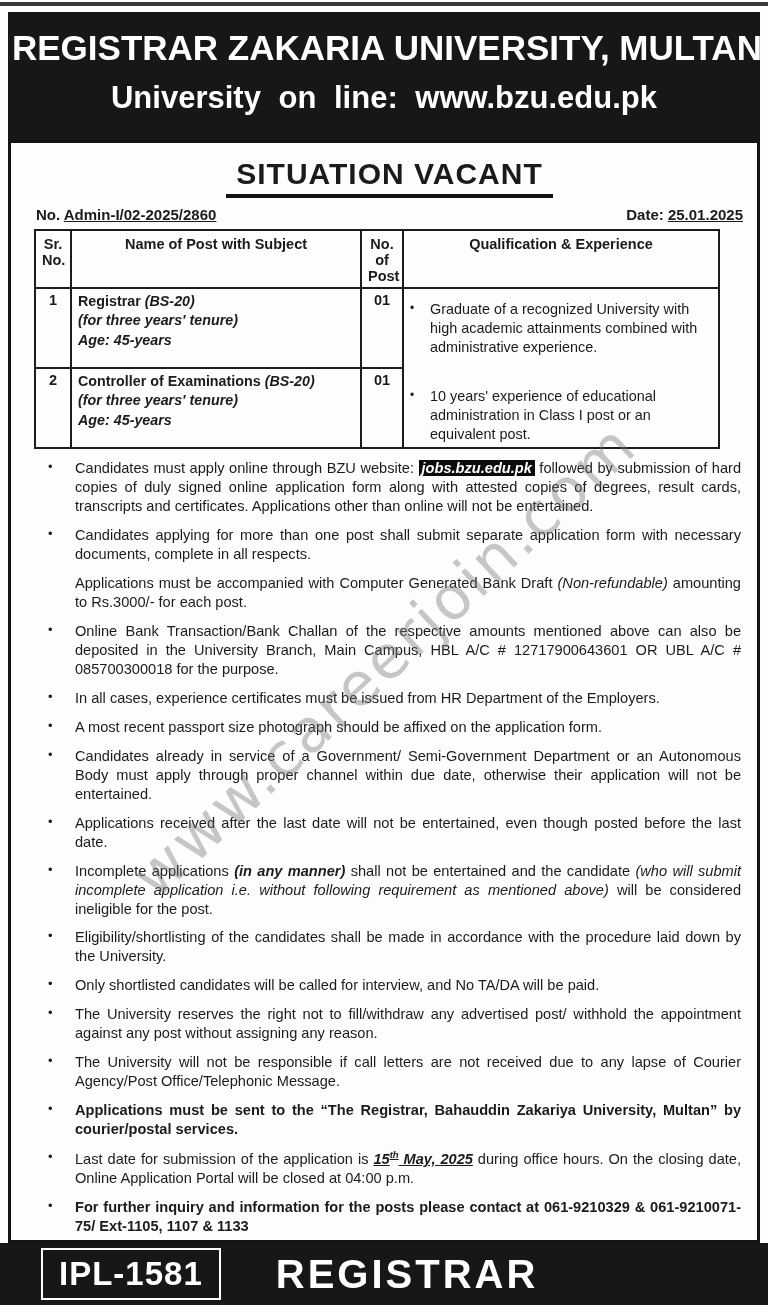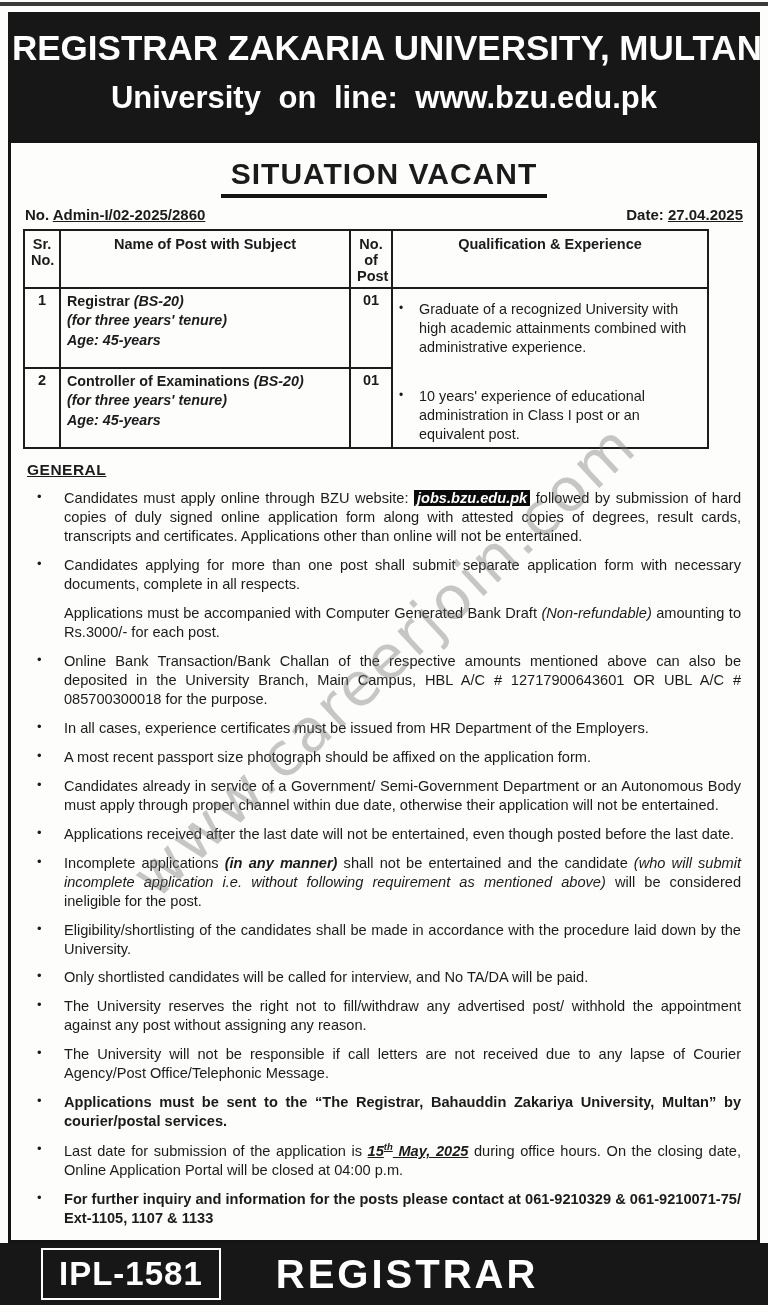--- a/index.html
+++ b/index.html
@@ -12,21 +12,21 @@
   
   .header-box{
     margin:6px 8px 0 8px;background:#171717;color:#fff;
     text-align:center;padding:10px 4px 12px 4px;height:106px;
   }
   .h1{font-size:35px;font-weight:bold;line-height:1.5;letter-spacing:0px;white-space:nowrap;}
   .h2{font-size:31px;font-weight:bold;line-height:1.5;word-spacing:9px;white-space:nowrap;}
   
   .content-box{
     margin:0 8px;border:3px solid #141414;background:#fdfdfc;
-    height:1103px;box-sizing:border-box;padding:8px 0 4px 0;overflow:hidden;
+    height:1103px;box-sizing:border-box;padding:8px 0 4px 11px;overflow:hidden;
   }
   .title-wrap{text-align:center;margin-top:6px;}
   .title{
     display:inline-block;font-size:30px;font-weight:bold;letter-spacing:1px;
     border-bottom:4px solid #141414;padding:0 10px 3px 10px;
   }
   .ref-row{display:flex;justify-content:space-between;align-items:center;
     padding:8px 14px 0 14px;font-size:15px;}
   .intro{padding:10px 14px 4px 62px;font-size:15px;}
   
@@ -96,21 +96,21 @@
   </div>
 
   <div class="content-box">
 
     <div class="title-wrap">
       <span class="title">SITUATION VACANT</span>
     </div>
 
     <div class="ref-row">
       <span><span class="seg-b">No. </span><span class="seg-bu">Admin-I/02-2025/2860</span></span>
-      <span><span class="seg-b">Date: </span><span class="seg-bu">27.04.2025</span></span>
+      <span><span class="seg-b">Date: </span><span class="seg-bu">25.01.2025</span></span>
     </div>
 
 
     <table class="posts">
       <colgroup>
         <col class="col-sr">
           <col class="col-name">
           <col class="col-no">
           <col>
       </colgroup>
@@ -149,21 +149,20 @@
           <td class="post-cell">
             <div><span class="seg-b">Controller of Examinations </span><span class="seg-bi">(BS-20)</span></div>
             <div class="cell-sub">(for three years' tenure)</div>
             <div class="cell-sub">Age: 45-years</div>
           </td>
           <td class="count">01</td>
         </tr>
       </tbody>
     </table>
 
-    <div class="general-heading">GENERAL</div>
 
     <div>
         <div class="g-item">
           <span class="g-bullet">•</span>
           <div class="g-text"><span>Candidates must apply online through BZU website: </span><span class="seg-hl">jobs.bzu.edu.pk</span><span> followed by submission of hard copies of duly signed online application form along with attested copies of degrees, result cards, transcripts and certificates. Applications other than online will not be entertained.</span></div>
         </div>
         <div class="g-item">
           <span class="g-bullet">•</span>
           <div class="g-text"><span>Candidates applying for more than one post shall submit separate application form with necessary documents, complete in all respects.</span></div>
         </div>

